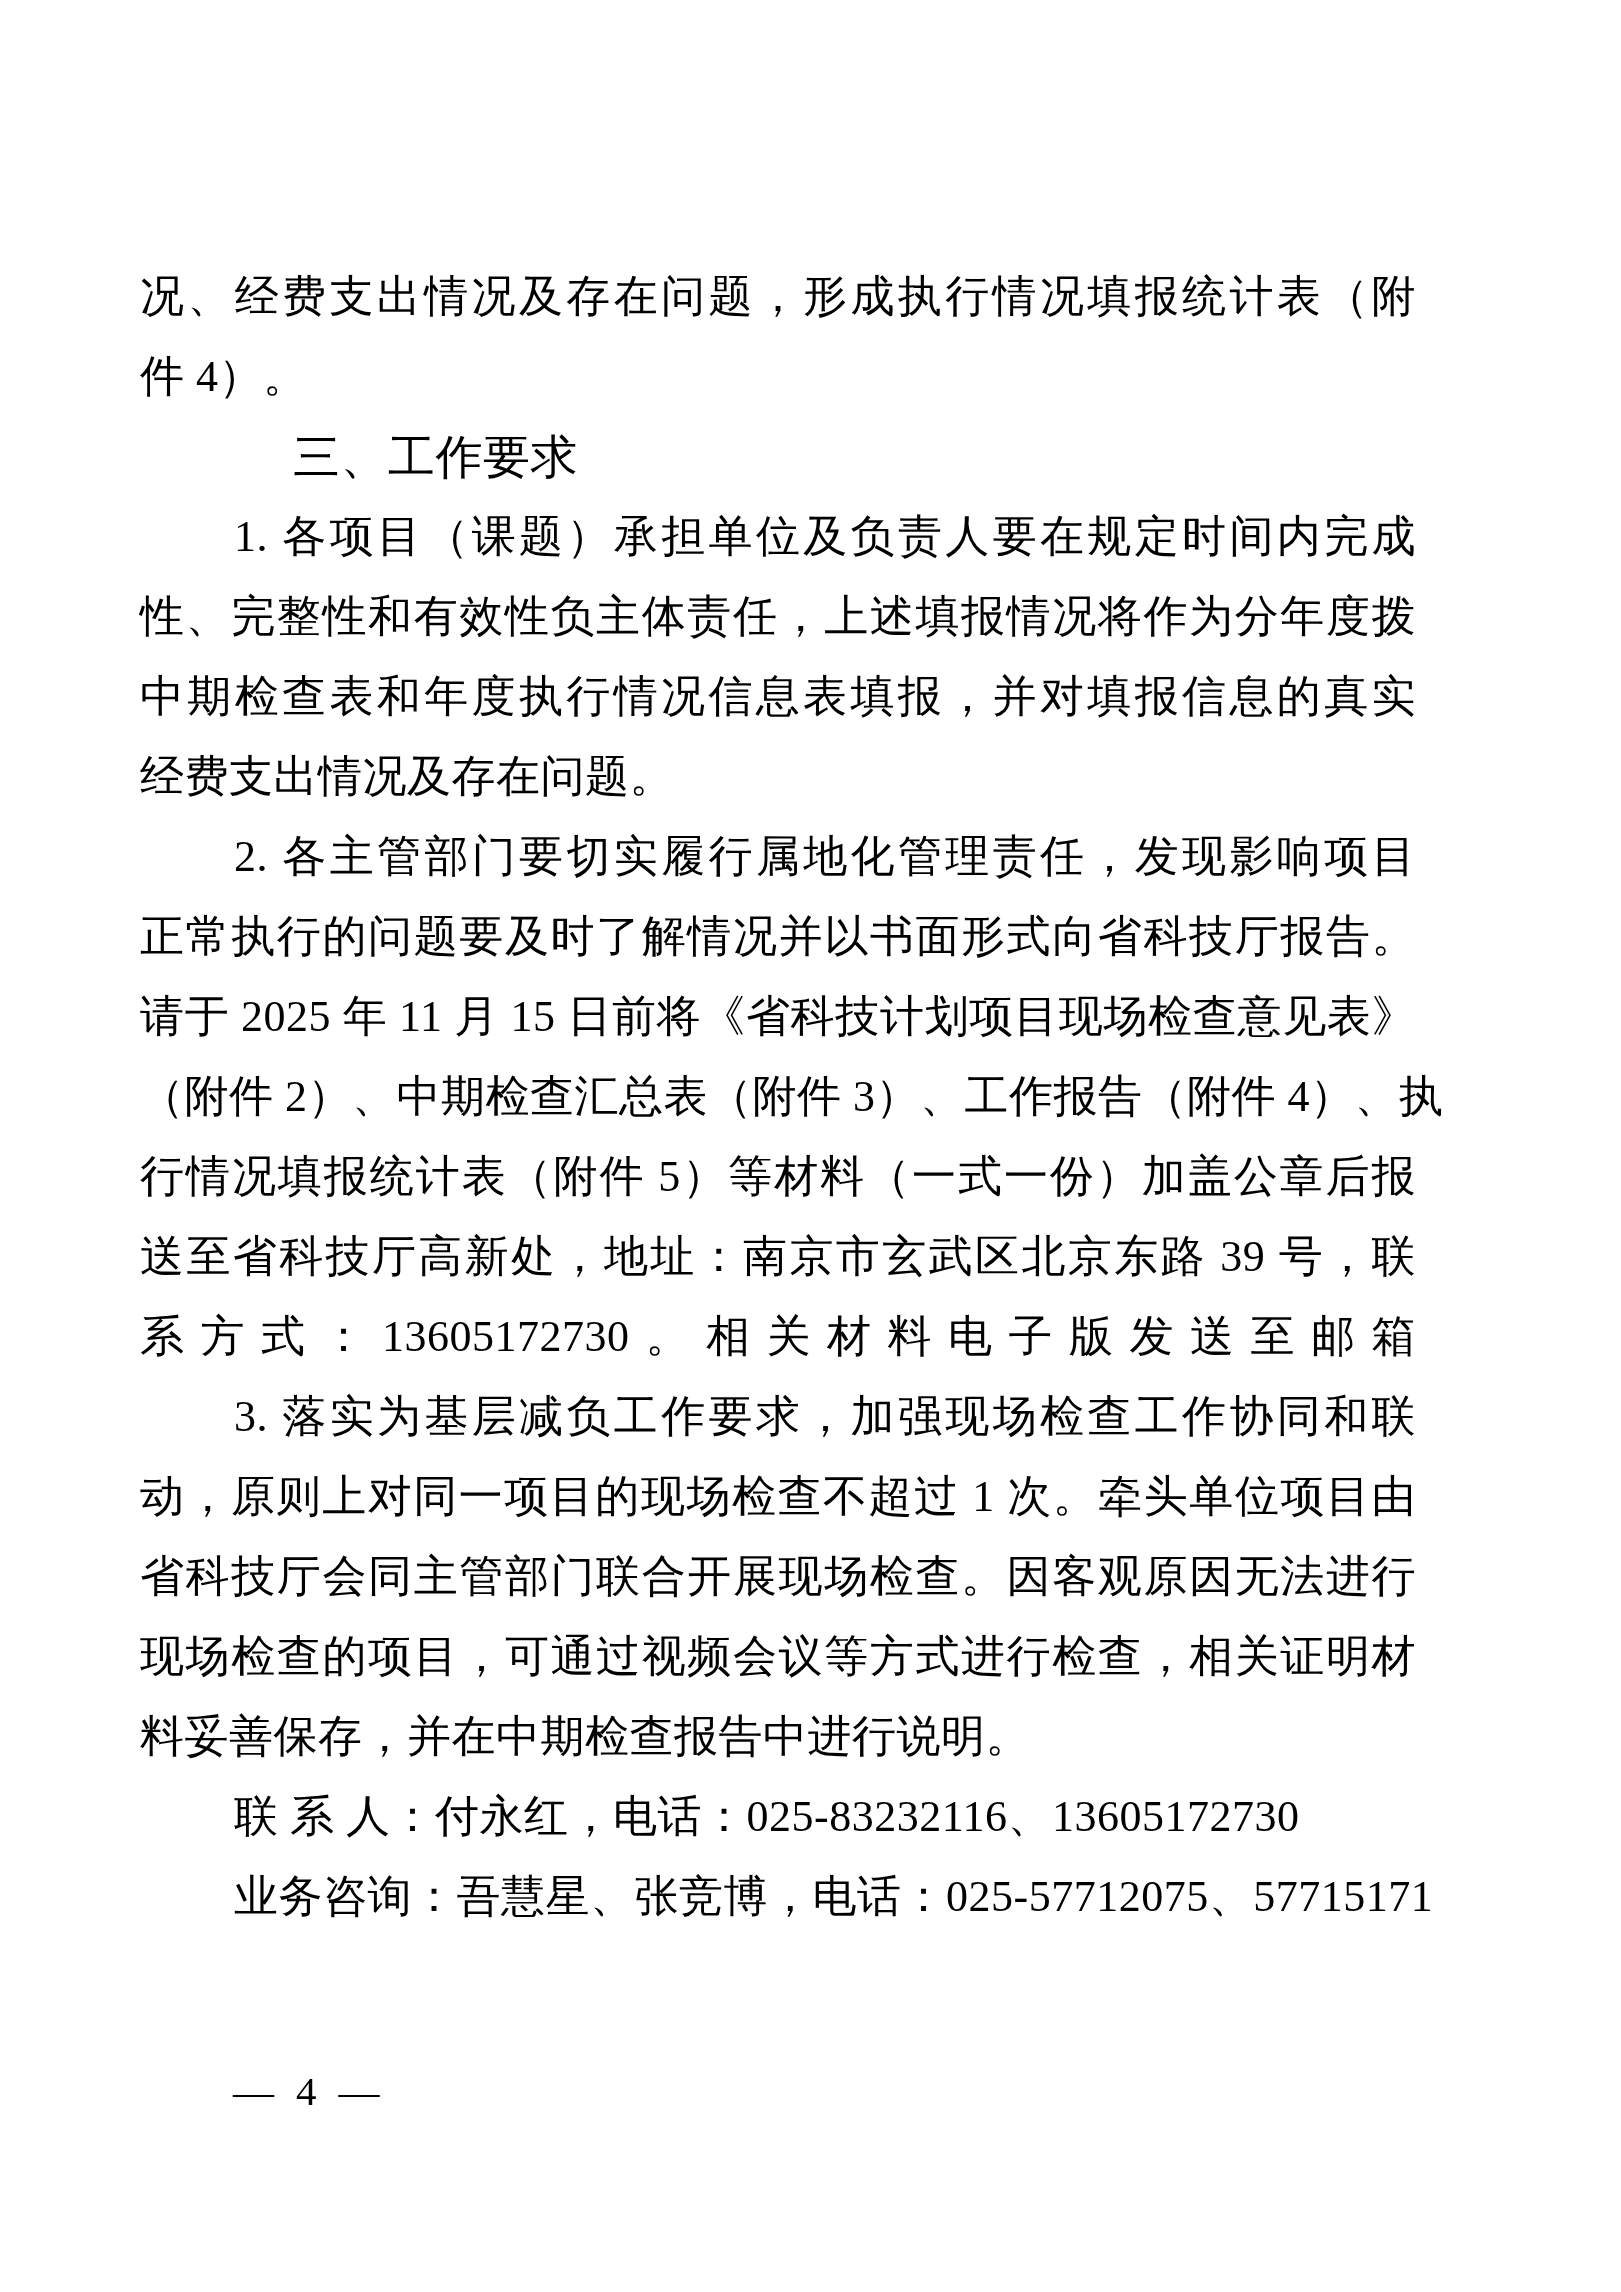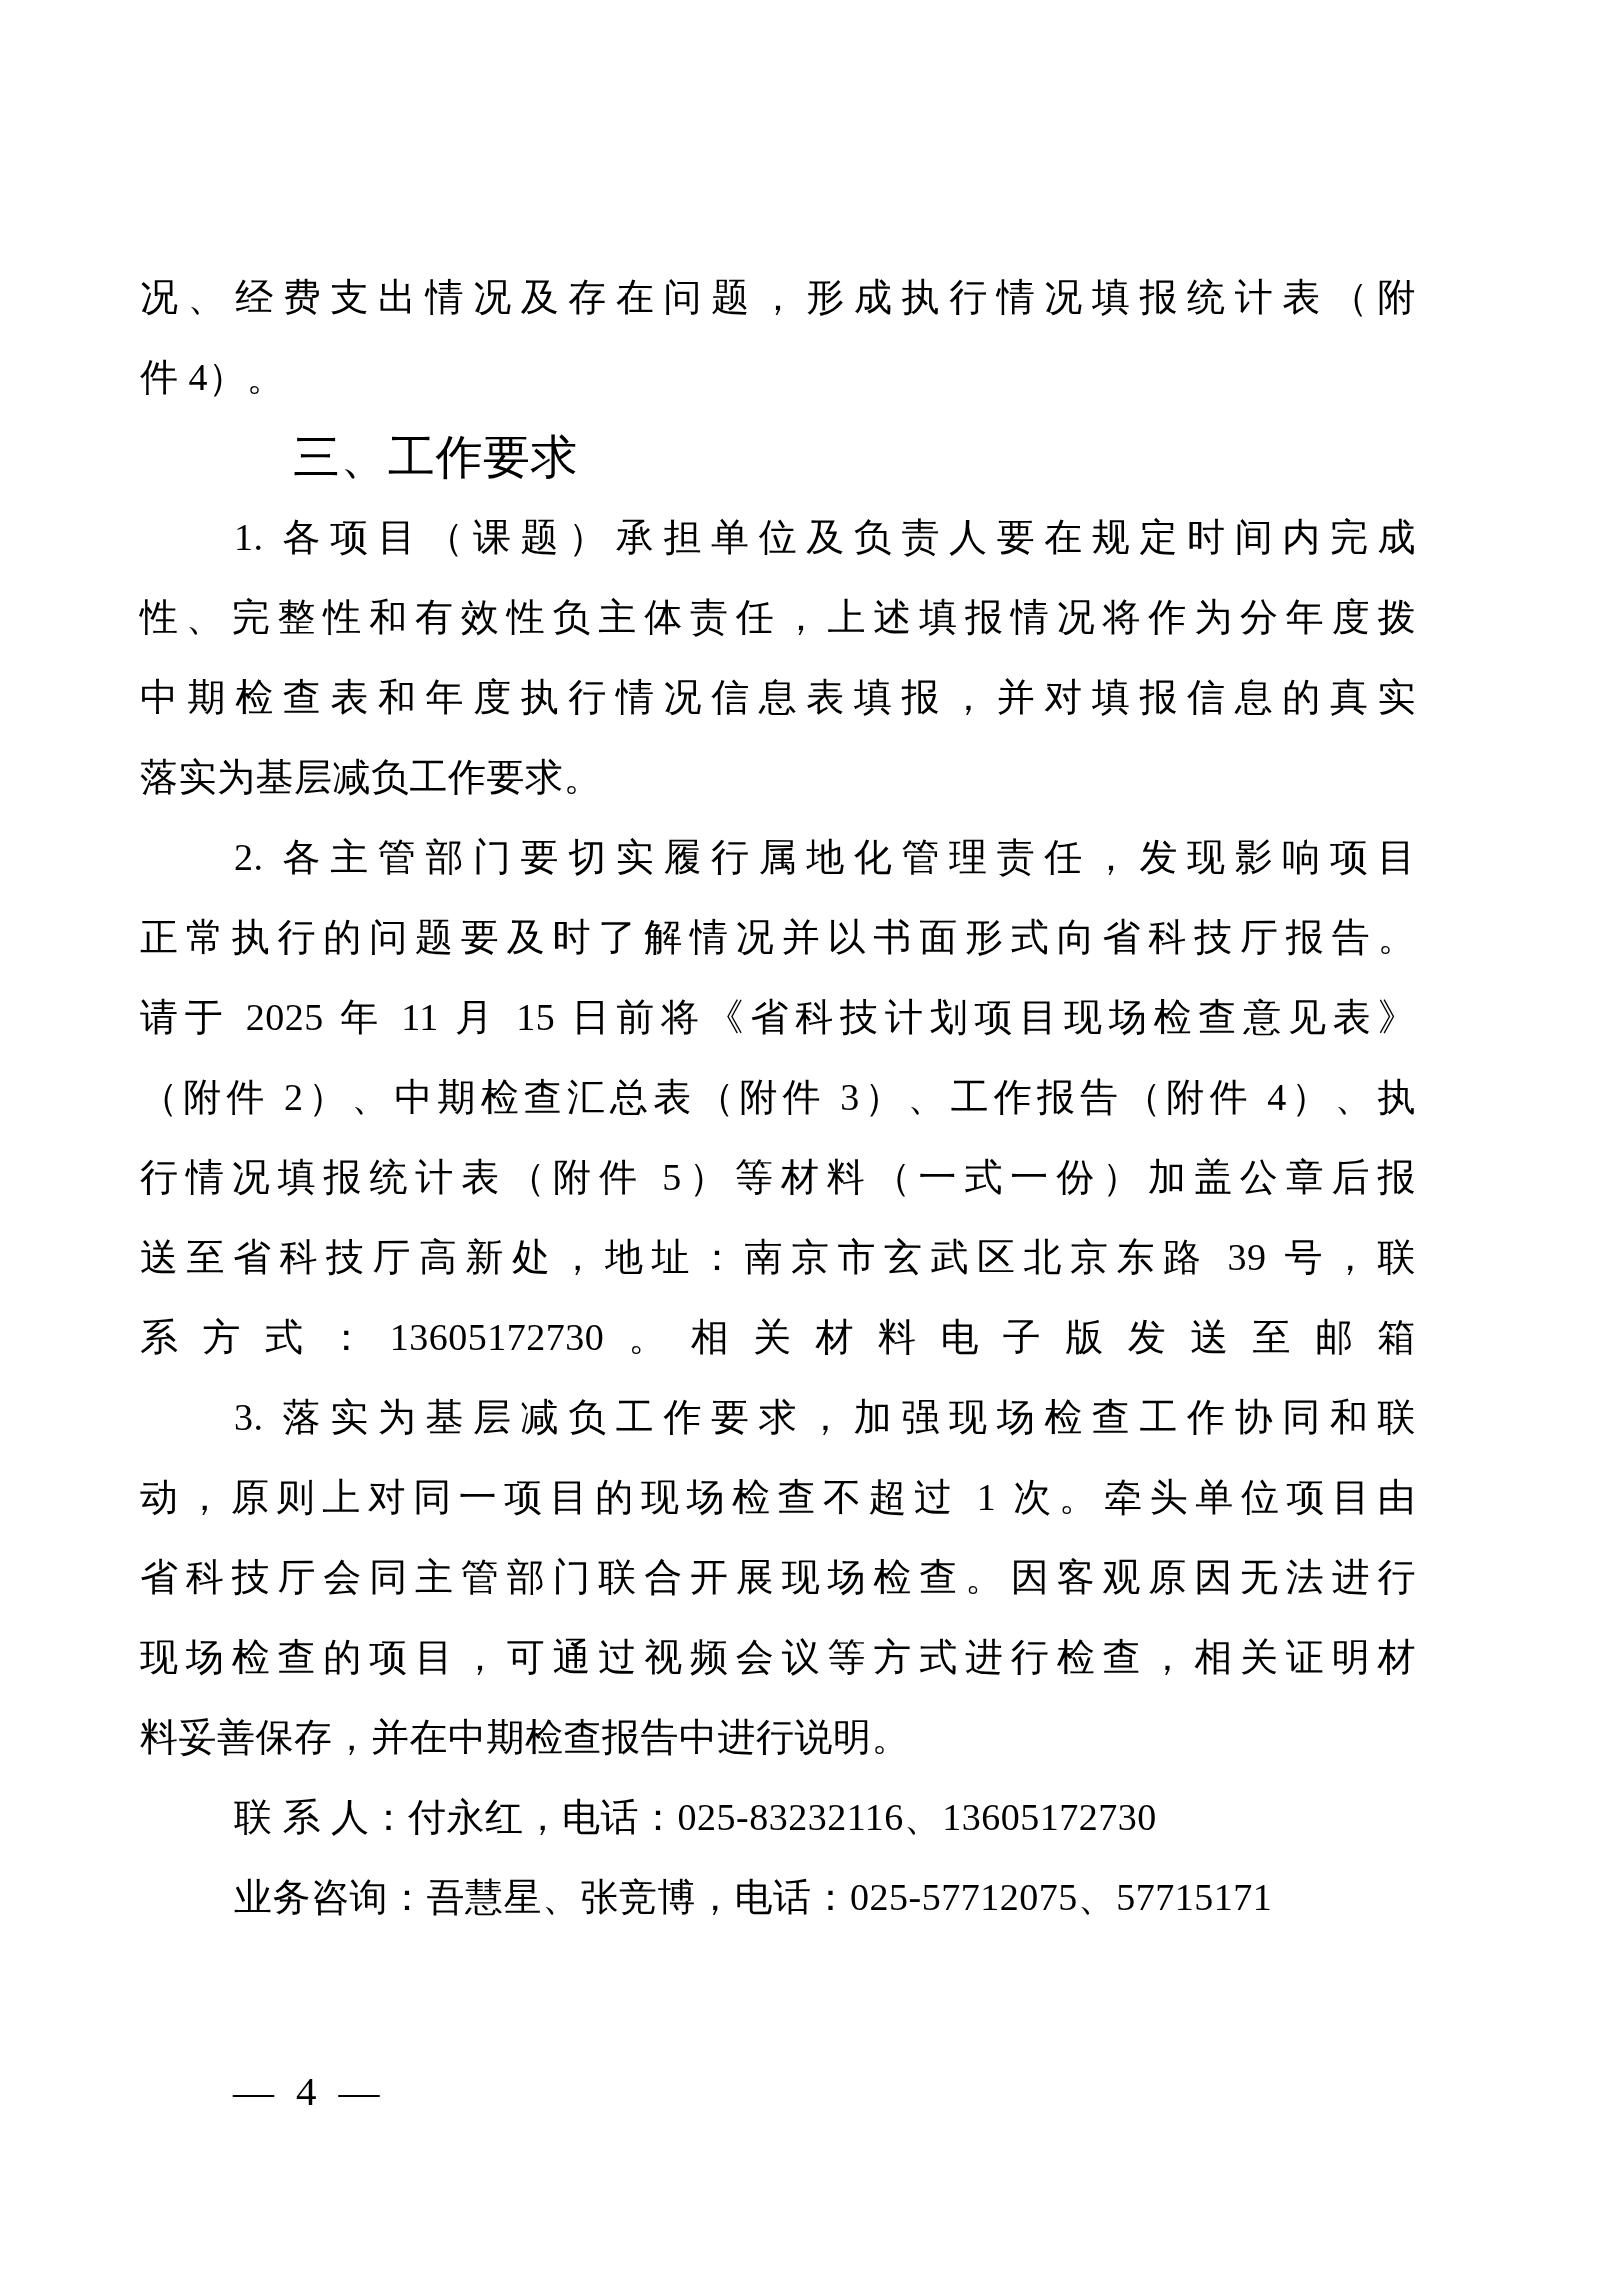--- a/index.html
+++ b/index.html
@@ -13,21 +13,21 @@
     overflow:hidden;
   }
   .textblock{
     position:absolute;
     left:140px;top:257px;
     width:1276px;
   }
   .line{
     height:80px;
     line-height:80px;
-    font-size:38px;
+    font-size:44px;
     white-space:nowrap;
     letter-spacing:0.5px;
   }
   .justify{
     text-align:justify;
     text-align-last:justify;
     text-justify:inter-character;
   }
   .indent{
     padding-left:94px;
@@ -52,21 +52,21 @@
 
 <div class="page">
 
   <div class="textblock">
     <div class="line justify">况、经费支出情况及存在问题，形成执行情况填报统计表（附</div>
     <div class="line">件 4）。</div>
     <div class="line heading">三、工作要求</div>
     <div class="line indent justify">1. 各项目（课题）承担单位及负责人要在规定时间内完成</div>
     <div class="line justify">性、完整性和有效性负主体责任，上述填报情况将作为分年度拨</div>
     <div class="line justify">中期检查表和年度执行情况信息表填报，并对填报信息的真实</div>
-    <div class="line">落实为基层减负工作要求。</div>
+    <div class="line">经费支出情况及存在问题。</div>
     <div class="line indent justify">2. 各主管部门要切实履行属地化管理责任，发现影响项目</div>
     <div class="line justify">正常执行的问题要及时了解情况并以书面形式向省科技厅报告。</div>
     <div class="line justify">请于 2025 年 11 月 15 日前将《省科技计划项目现场检查意见表》</div>
     <div class="line justify">（附件 2）、中期检查汇总表（附件 3）、工作报告（附件 4）、执</div>
     <div class="line justify">行情况填报统计表（附件 5）等材料（一式一份）加盖公章后报</div>
     <div class="line justify">送至省科技厅高新处，地址：南京市玄武区北京东路 39 号，联</div>
     <div class="line justify">系方式：13605172730。相关材料电子版发送至邮箱</div>
     <div class="line indent justify">3. 落实为基层减负工作要求，加强现场检查工作协同和联</div>
     <div class="line justify">动，原则上对同一项目的现场检查不超过 1 次。牵头单位项目由</div>
     <div class="line justify">省科技厅会同主管部门联合开展现场检查。因客观原因无法进行</div>

